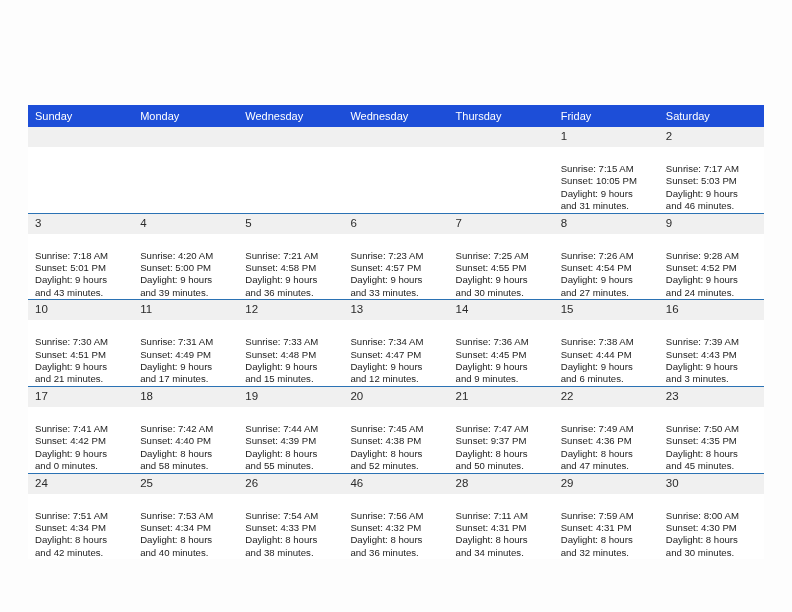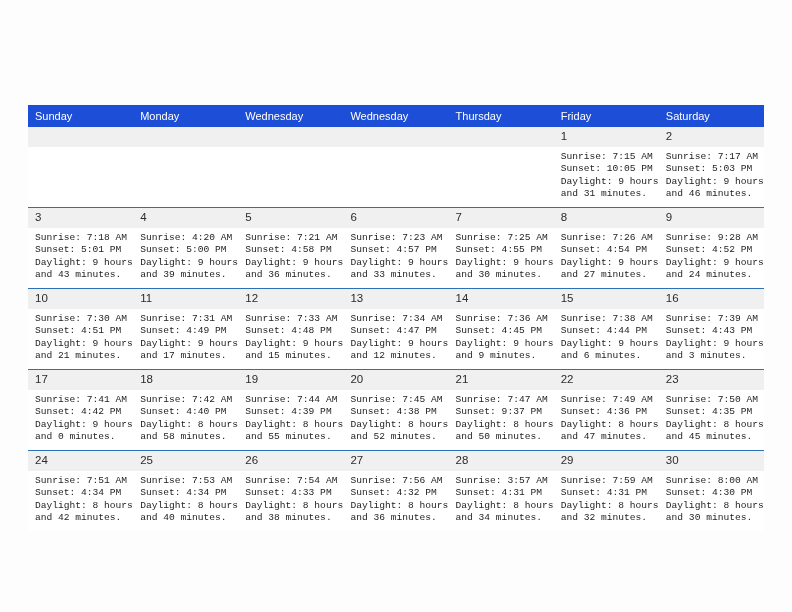--- a/index.html
+++ b/index.html
@@ -135,22 +135,21 @@
     font-size: 11.5px;
     color: #2b2b2b;
     padding: 3px 0 4px 7px;
     line-height: 13px;
     min-height: 13px;
   }
   .daynum.empty {
     color: transparent;
   }
   .cell-body {
-    padding: 4px 5px 0 7px;
-    font-family: Liberation Mono, monospace;
+    padding: 16px 5px 0 7px;
   }
   .cell-body div {
     font-size: 9.6px;
     color: #232323;
     line-height: 12.4px;
     white-space: nowrap;
   }
   .cell-body.blank div {
     visibility: hidden;
   }
@@ -456,32 +455,32 @@
           <td>
             <div class="daynum">26</div>
             <div class="cell-body">
               <div>Sunrise: 7:54 AM</div>
               <div>Sunset: 4:33 PM</div>
               <div>Daylight: 8 hours</div>
               <div>and 38 minutes.</div>
             </div>
           </td>
           <td>
-            <div class="daynum">27</div>
+            <div class="daynum">46</div>
             <div class="cell-body">
               <div>Sunrise: 7:56 AM</div>
               <div>Sunset: 4:32 PM</div>
               <div>Daylight: 8 hours</div>
               <div>and 36 minutes.</div>
             </div>
           </td>
           <td>
             <div class="daynum">28</div>
             <div class="cell-body">
-              <div>Sunrise: 3:57 AM</div>
+              <div>Sunrise: 7:11 AM</div>
               <div>Sunset: 4:31 PM</div>
               <div>Daylight: 8 hours</div>
               <div>and 34 minutes.</div>
             </div>
           </td>
           <td>
             <div class="daynum">29</div>
             <div class="cell-body">
               <div>Sunrise: 7:59 AM</div>
               <div>Sunset: 4:31 PM</div>

